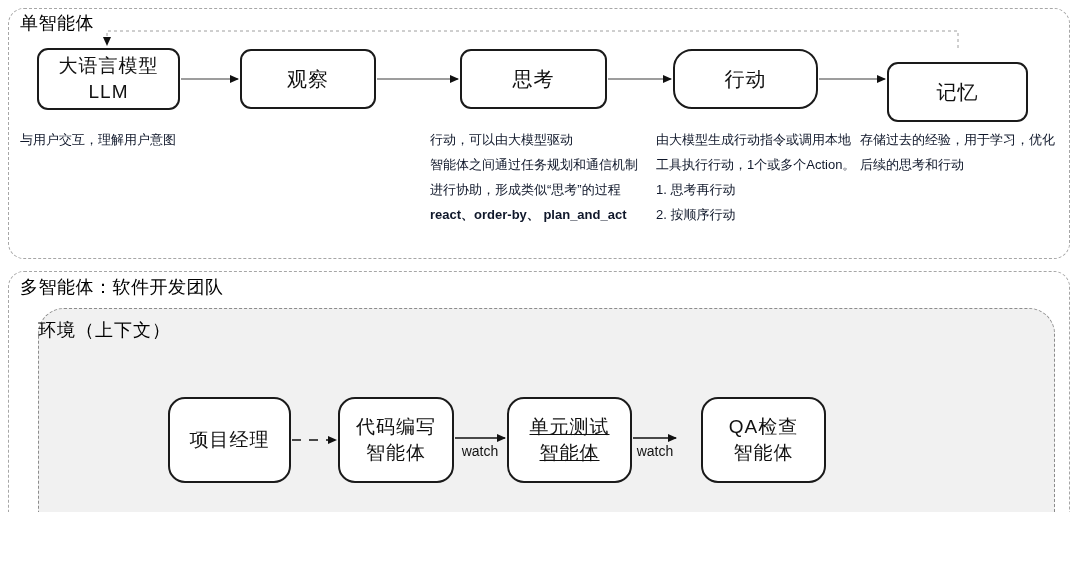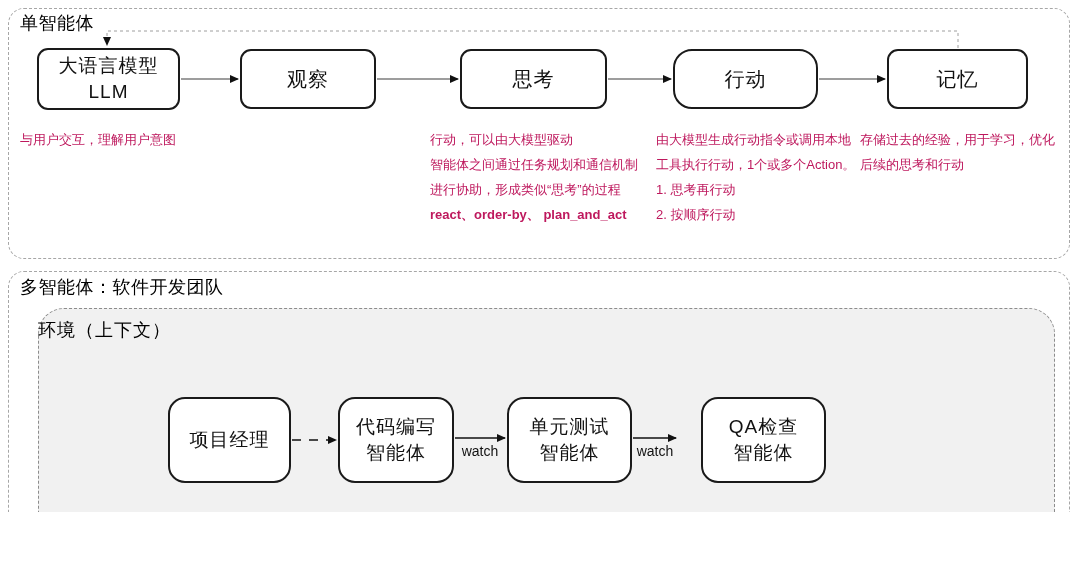--- a/index.html
+++ b/index.html
@@ -27,21 +27,21 @@
     font-size:18px;font-weight:500;color:#000;letter-spacing:1px;
   }
   .node{
     position:absolute;background:#ffffff;border:2px solid #1a1a1a;
     display:flex;flex-direction:column;align-items:center;justify-content:center;
     text-align:center;z-index:2;
   }
   .node-top{border-radius:11px;font-size:20px;line-height:26px;letter-spacing:1px;}
   .node-bottom{border-radius:17px;font-size:19px;line-height:26px;letter-spacing:1px;}
   .desc{
-    position:absolute;top:127px;font-size:13px;line-height:25px;color:#be185d;z-index:2;
+    position:absolute;top:127px;font-size:13px;line-height:25px;color:#0f172a;z-index:2;
   }
   .desc .ln{white-space:nowrap;}
   .desc .ln-bold{white-space:nowrap;font-weight:bold;font-family:"Liberation Sans","DejaVu Sans",sans-serif;}
   .watch{
     position:absolute;top:443px;width:76px;text-align:center;
     font-size:14px;color:#111;z-index:3;
   }
   svg.connectors{position:absolute;left:0;top:0;z-index:4;pointer-events:none;}
 </style>
 </head>
@@ -58,21 +58,21 @@
   </div>
   <div class="node node-top" style="left:240px;top:49px;width:136px;height:60px;">
     <span>观察</span>
   </div>
   <div class="node node-top" style="left:460px;top:49px;width:147px;height:60px;">
     <span>思考</span>
   </div>
   <div class="node node-top" style="left:673px;top:49px;width:145px;height:60px;border-radius:19px;">
     <span>行动</span>
   </div>
-  <div class="node node-top" style="left:887px;top:49px;width:141px;height:60px;text-align:right;">
+  <div class="node node-top" style="left:887px;top:62px;width:141px;height:60px;text-align:right;">
     <span>记忆</span>
   </div>
 
   <div class="desc" style="left:20px;">
     <div class="ln">与用户交互，理解用户意图</div>
   </div>
   <div class="desc" style="left:430px;">
     <div class="ln">行动，可以由大模型驱动</div>
     <div class="ln">智能体之间通过任务规划和通信机制</div>
     <div class="ln">进行协助，形成类似“思考”的过程</div>
@@ -95,21 +95,21 @@
   <div class="env-box"></div>
   <div class="env-title">环境（上下文）</div>
 
   <div class="node node-bottom" style="left:168px;top:397px;width:123px;height:86px;">
     <span>项目经理</span>
   </div>
   <div class="node node-bottom" style="left:338px;top:397px;width:116px;height:86px;">
     <span>代码编写</span>
     <span>智能体</span>
   </div>
-  <div class="node node-bottom" style="left:507px;top:397px;width:125px;height:86px;">
+  <div class="node node-bottom" style="left:507px;top:397px;width:125px;height:86px;text-decoration:underline;">
     <span>单元测试</span>
     <span>智能体</span>
   </div>
   <div class="node node-bottom" style="left:701px;top:397px;width:125px;height:86px;">
     <span>QA检查</span>
     <span>智能体</span>
   </div>
 
   <div class="watch" style="left:442px;">watch</div>
   <div class="watch" style="left:617px;">watch</div>

